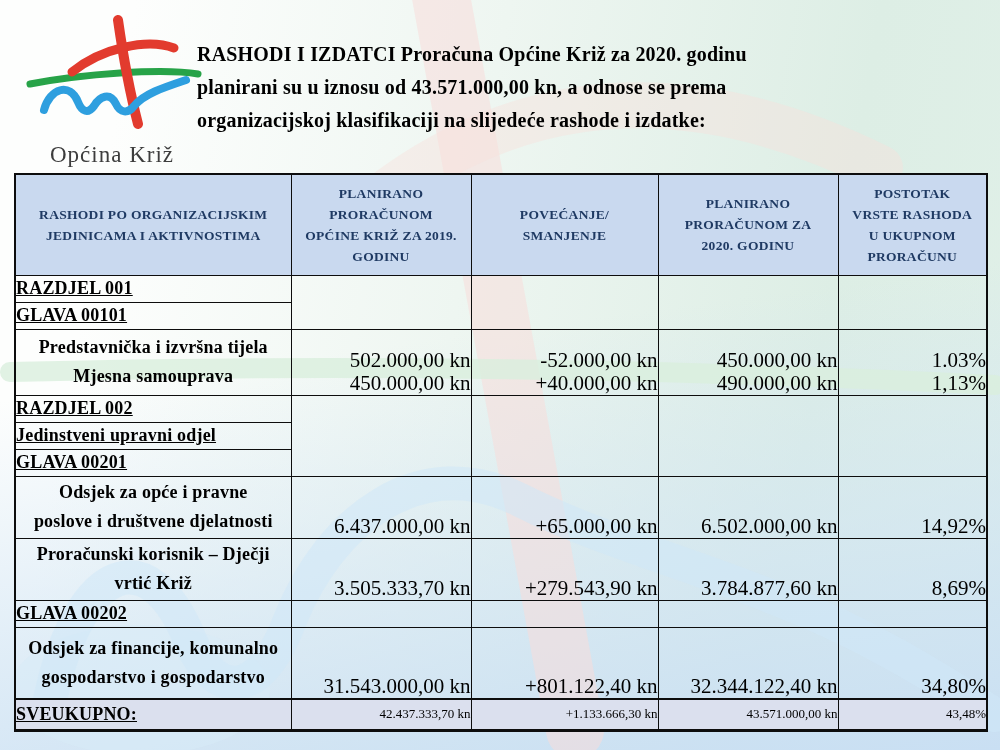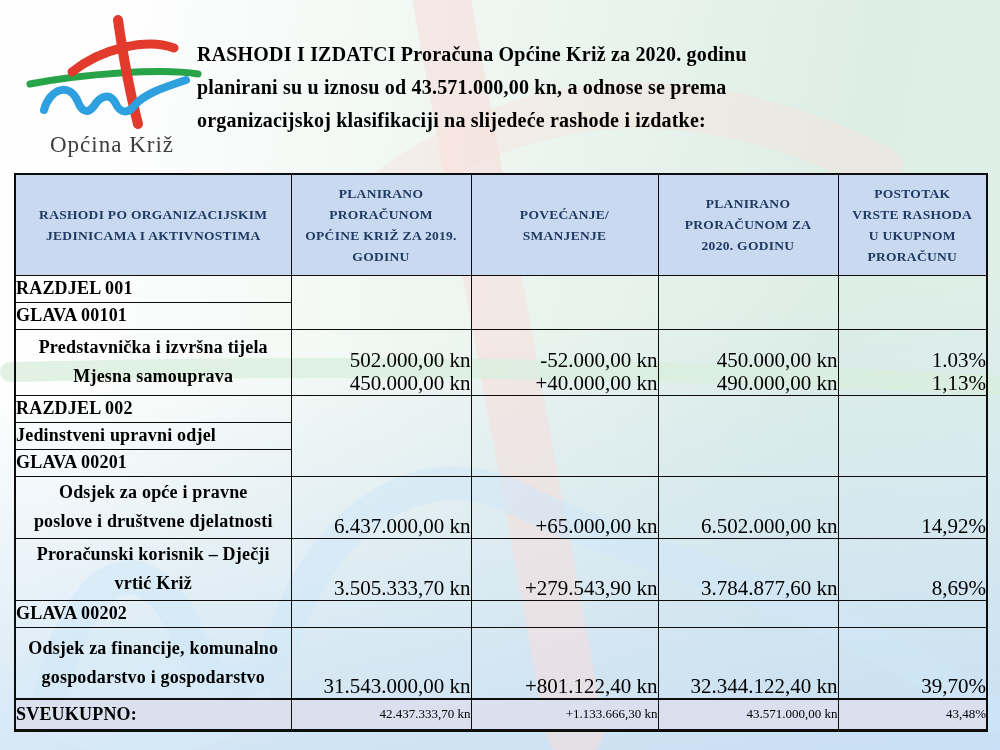--- a/index.html
+++ b/index.html
@@ -11,21 +11,21 @@
     position:relative;width:1000px;height:750px;overflow:hidden;
     background:
       linear-gradient(172deg, rgba(255,255,255,0) 45%, rgba(208,228,244,.65) 74%, #c9dff3 100%),
       linear-gradient(100deg, #fdfefd 12%, #eef6f1 45%, #ddeee5 78%, #e0f0e8 100%);
   }
   svg{display:block;}
   .watermark{position:absolute;left:0;top:0;pointer-events:none;}
 
   .logo-wrap{position:absolute;left:22px;top:8px;width:180px;text-align:center;}
   .logo-caption{
-    margin-top:2px;font-size:23px;color:#3d3d3d;letter-spacing:1px;
+    margin-top:12px;font-size:23px;color:#3d3d3d;letter-spacing:1px;
   }
 
   .title{
     position:absolute;left:197px;top:38px;width:800px;
     font-size:20px;font-weight:bold;color:#000;line-height:33px;
     letter-spacing:.2px;white-space:pre-line;
   }
   .lines{white-space:pre-line;}
 
   table.budget{
@@ -43,21 +43,21 @@
   tr.h-fin{height:72px;margin-top:47px;}
   tr.h-tot{height:31px;}
 
   th.hdr{
     background:#c9d9ef;color:#1f3a63;font-size:13.5px;font-weight:bold;
     text-align:center;vertical-align:middle;line-height:21px;letter-spacing:.3px;
     padding:2px 4px;border-bottom-width:2.5px;
   }
   td.sec{
     font-size:18px;font-weight:bold;color:#000;text-align:left;
-    vertical-align:middle;padding:0 4px 2px 6px;letter-spacing:.2px;
+    vertical-align:middle;padding:0 4px 2px 6px;letter-spacing:.2px;text-decoration:underline;
   }
   td.lbl{
     font-size:18px;font-weight:bold;color:#000;text-align:center;
     vertical-align:middle;padding:2px 4px 2px 6px;line-height:29px;letter-spacing:.2px;
   }
   td.num{
     font-size:21px;color:#000;text-align:right;vertical-align:bottom;
     padding:1px 7px 2px 2px;line-height:23px;
   }
   tr.h-tot td{background:#dbe0ee;border-top-width:2.5px;border-bottom-width:3px;}
@@ -182,21 +182,21 @@
       <td class="num"></td>
       <td class="num"></td>
     </tr>
 
     <tr class="h-fin">
       <td class="lbl lines">Odsjek za financije, komunalno
 gospodarstvo i gospodarstvo</td>
       <td class="num">31.543.000,00  kn</td>
       <td class="num">+801.122,40 kn</td>
       <td class="num">32.344.122,40 kn</td>
-      <td class="num">39,70%</td>
+      <td class="num">34,80%</td>
     </tr>
 
     <tr class="h-tot">
       <td class="sec">SVEUKUPNO:</td>
       <td class="num">42.437.333,70 kn</td>
       <td class="num">+1.133.666,30 kn</td>
       <td class="num">43.571.000,00 kn</td>
       <td class="num">43,48%</td>
     </tr>
   </tbody>

